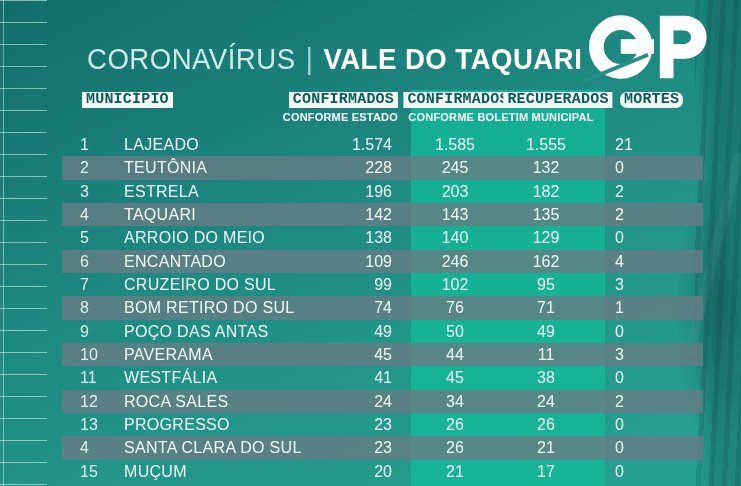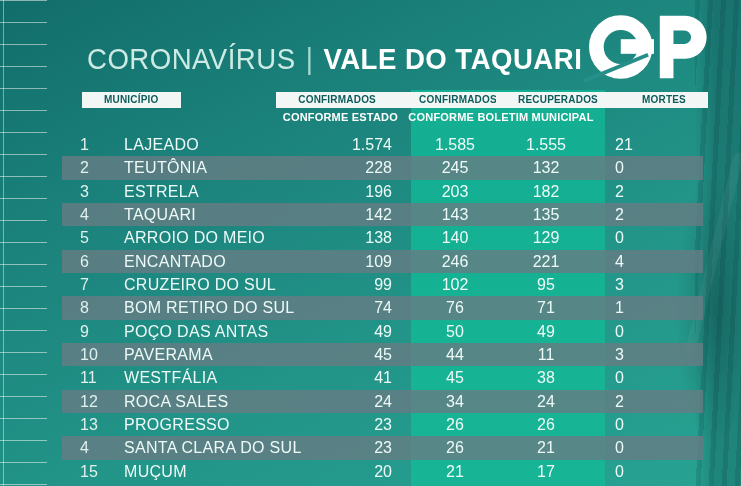--- a/index.html
+++ b/index.html
@@ -24,31 +24,31 @@
   
   .band{position:absolute;left:411px;top:90px;width:194px;height:396px;
     background:linear-gradient(180deg,#14ae92 0%,#17b595 100%);}
   
   .title{position:absolute;left:87px;top:42px;font-size:30px;white-space:nowrap;
     transform:scaleX(.92);transform-origin:left center;letter-spacing:.5px;}
   .t-light{font-weight:400;color:#cdeae5;}
   .t-sep{font-weight:300;color:#a9d9d3;margin:0 11px;}
   .t-bold{font-weight:700;color:#ffffff;}
   
-  .chip{position:absolute;background:#f2f6f5;color:#0b5c5a;font-size:10px;font-weight:700;
-    line-height:16px;padding:0 22px;letter-spacing:.2px;white-space:nowrap;}
+  .chip{position:absolute;background:#f2f6f5;color:#0b5c5a;font-size:15px;font-weight:700;
+    line-height:16px;padding:0 4px;letter-spacing:.2px;white-space:nowrap;font-family:Liberation Mono, monospace;}
   .sub{position:absolute;color:#ffffff;font-size:11px;font-weight:700;line-height:14px;
     letter-spacing:.2px;white-space:nowrap;}
   #chip-municipio{left:82px;top:92px;}
   #chip-conf-estado{right:343px;top:92px;}
   #sub-estado{right:343px;top:110px;}
   #chip-conf-mun{left:458px;top:92px;transform:translateX(-50%);}
   #chip-recup{left:558px;top:92px;transform:translateX(-50%);}
   #sub-mun{left:501px;top:110px;transform:translateX(-50%);}
-  #chip-mortes{left:620px;top:92px;}
+  #chip-mortes{left:620px;top:92px;border-radius:7px;}
   
   .logo{position:absolute;left:583px;top:6px;width:138px;height:82px;}
   
   #rows{position:absolute;left:0;top:133px;width:741px;}
   .row{position:relative;height:23.35px;color:#eefaf7;font-size:16px;}
   .row.striped::before{content:"";position:absolute;left:62px;top:0;width:641px;height:100%;
     background:rgba(101,124,132,.82);}
   .cell{position:absolute;line-height:23.35px;white-space:nowrap;}
   .c-rank{left:80px;color:#dff0ed;}
   .c-name{left:124px;letter-spacing:.3px;}
@@ -129,21 +129,21 @@
         <span class="cell c-v1">138</span>
         <span class="cell c-v2">140</span>
         <span class="cell c-v3">129</span>
         <span class="cell c-v4">0</span>
       </div>
       <div class="row striped">
         <span class="cell c-rank">6</span>
         <span class="cell c-name">ENCANTADO</span>
         <span class="cell c-v1">109</span>
         <span class="cell c-v2">246</span>
-        <span class="cell c-v3">221</span>
+        <span class="cell c-v3">162</span>
         <span class="cell c-v4">4</span>
       </div>
       <div class="row">
         <span class="cell c-rank">7</span>
         <span class="cell c-name">CRUZEIRO DO SUL</span>
         <span class="cell c-v1">99</span>
         <span class="cell c-v2">102</span>
         <span class="cell c-v3">95</span>
         <span class="cell c-v4">3</span>
       </div>

